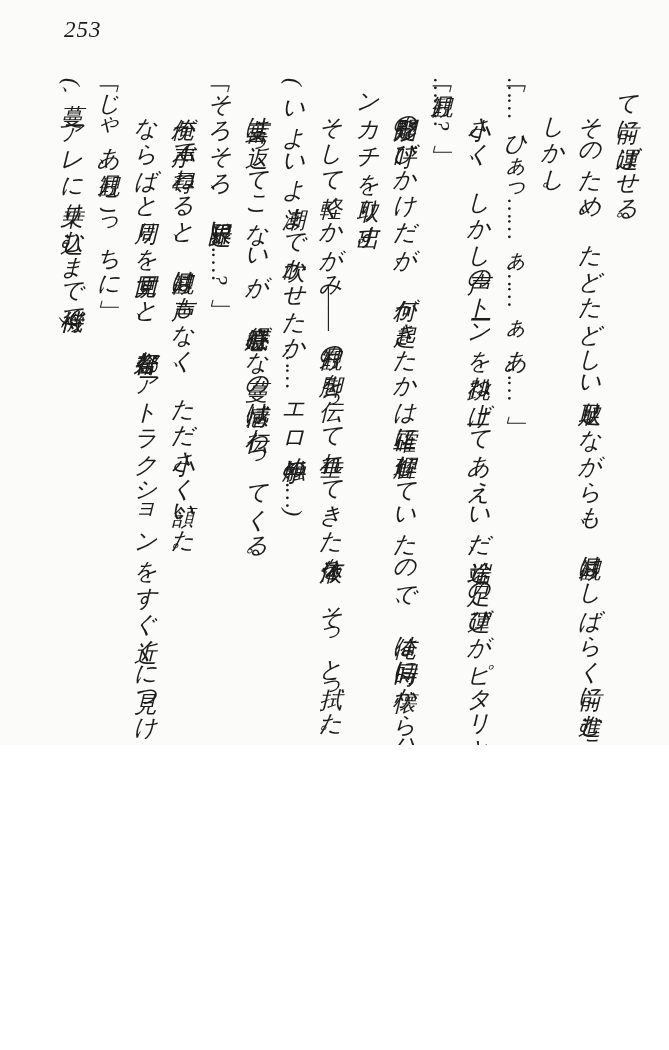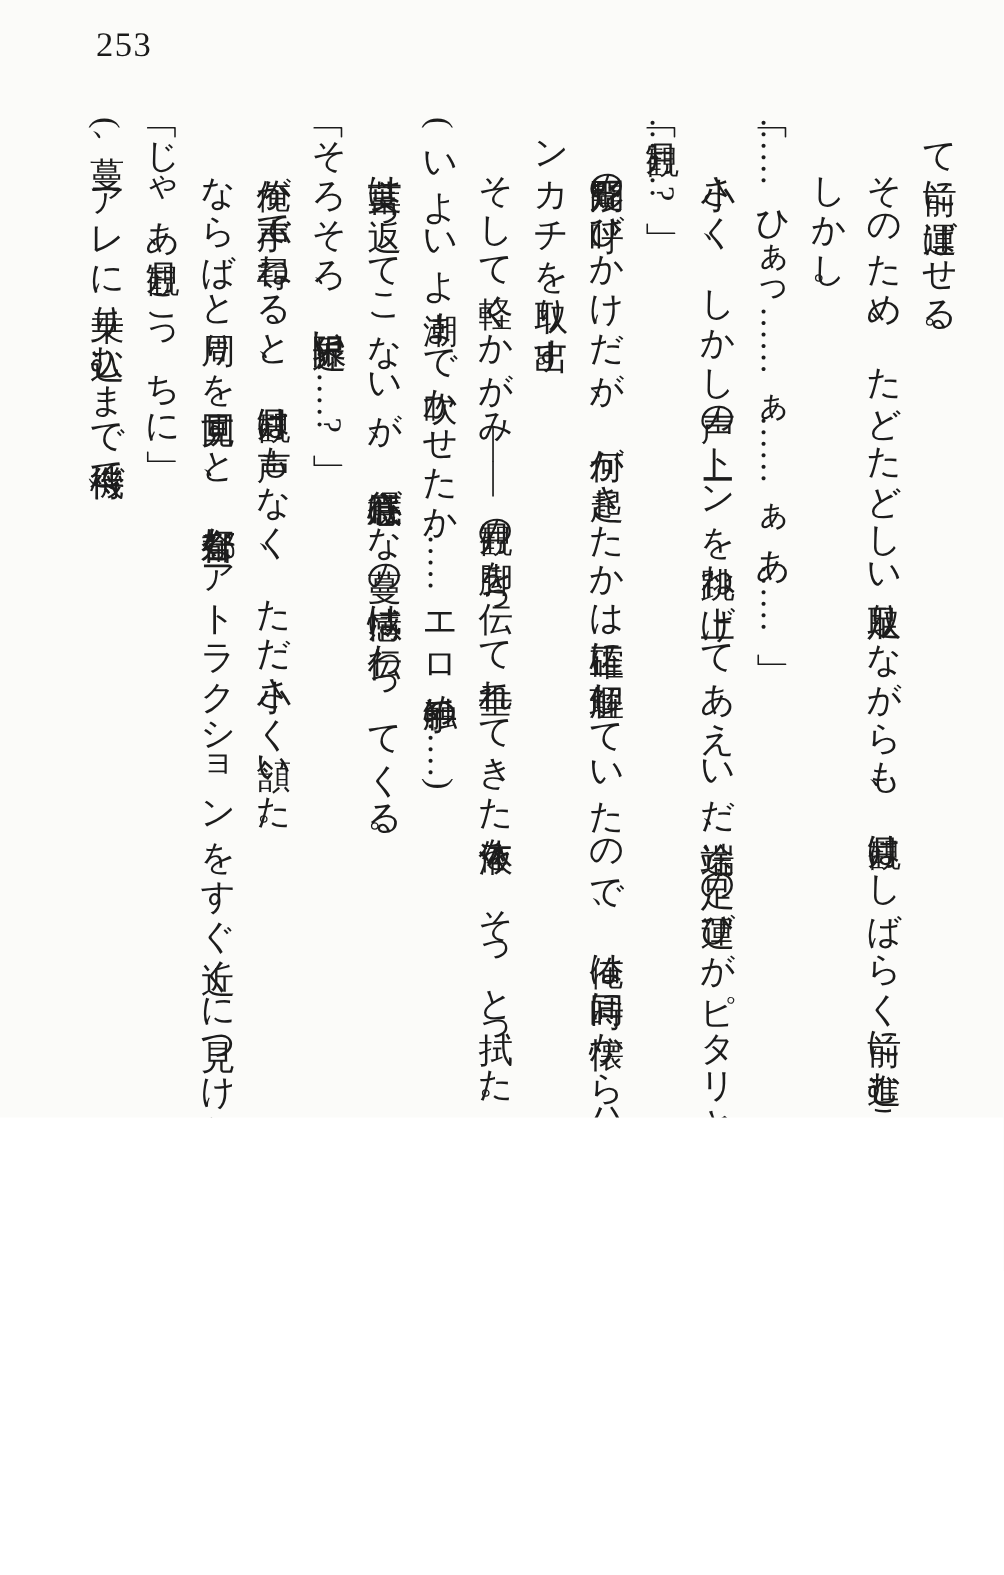--- a/index.html
+++ b/index.html
@@ -7,20 +7,21 @@
     padding: 0;
   }
   .book-page {
     position: relative;
     width: 669px;
     height: 745px;
     background: #fbfbf9;
     overflow: hidden;
     font-family: "Liberation Serif", "DejaVu Serif", serif;
     color: #1c1c1c;
+    font-style: italic;
   }
   .page-number {
     position: absolute;
     top: 17px;
     left: 64px;
     font-size: 23px;
     letter-spacing: 1px;
     color: #1a1a1a;
   }
   .text-area {

